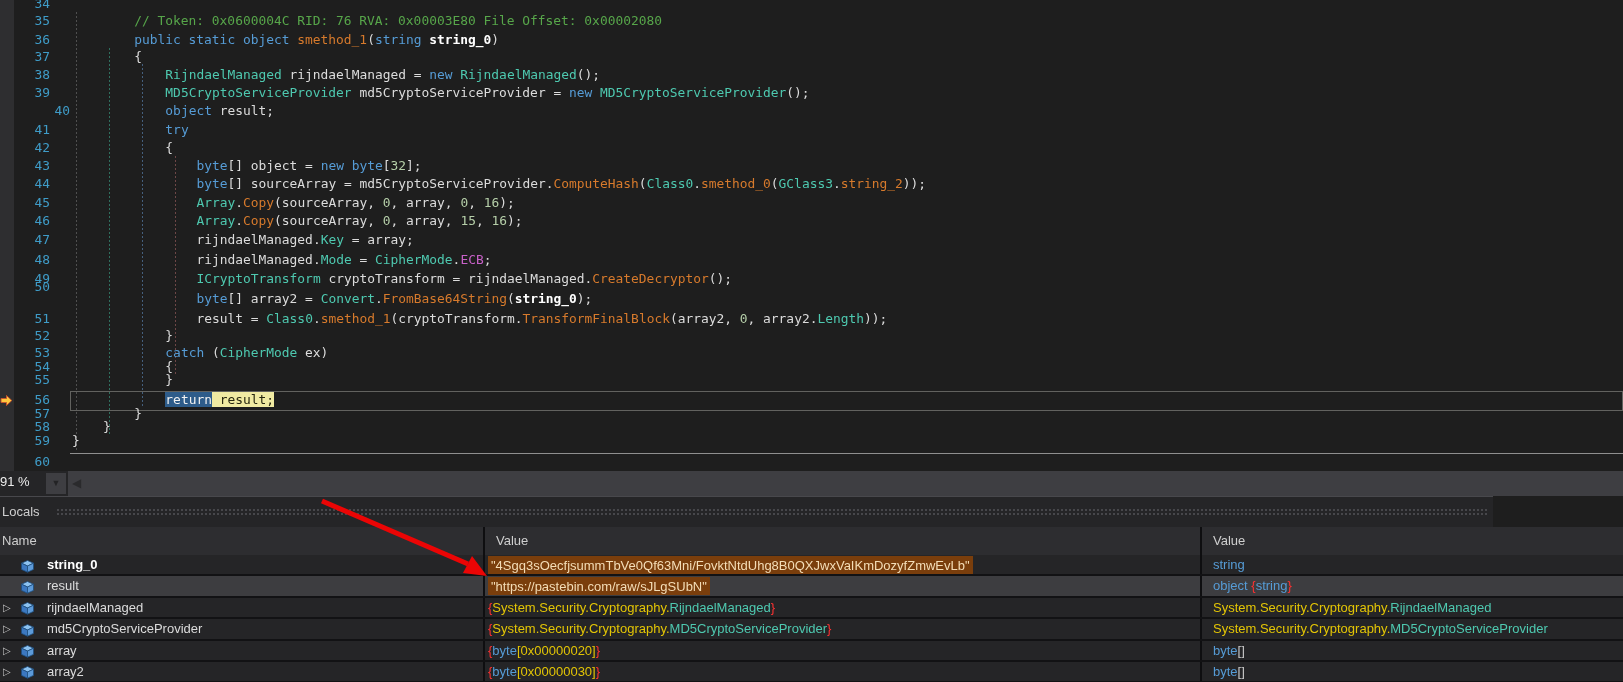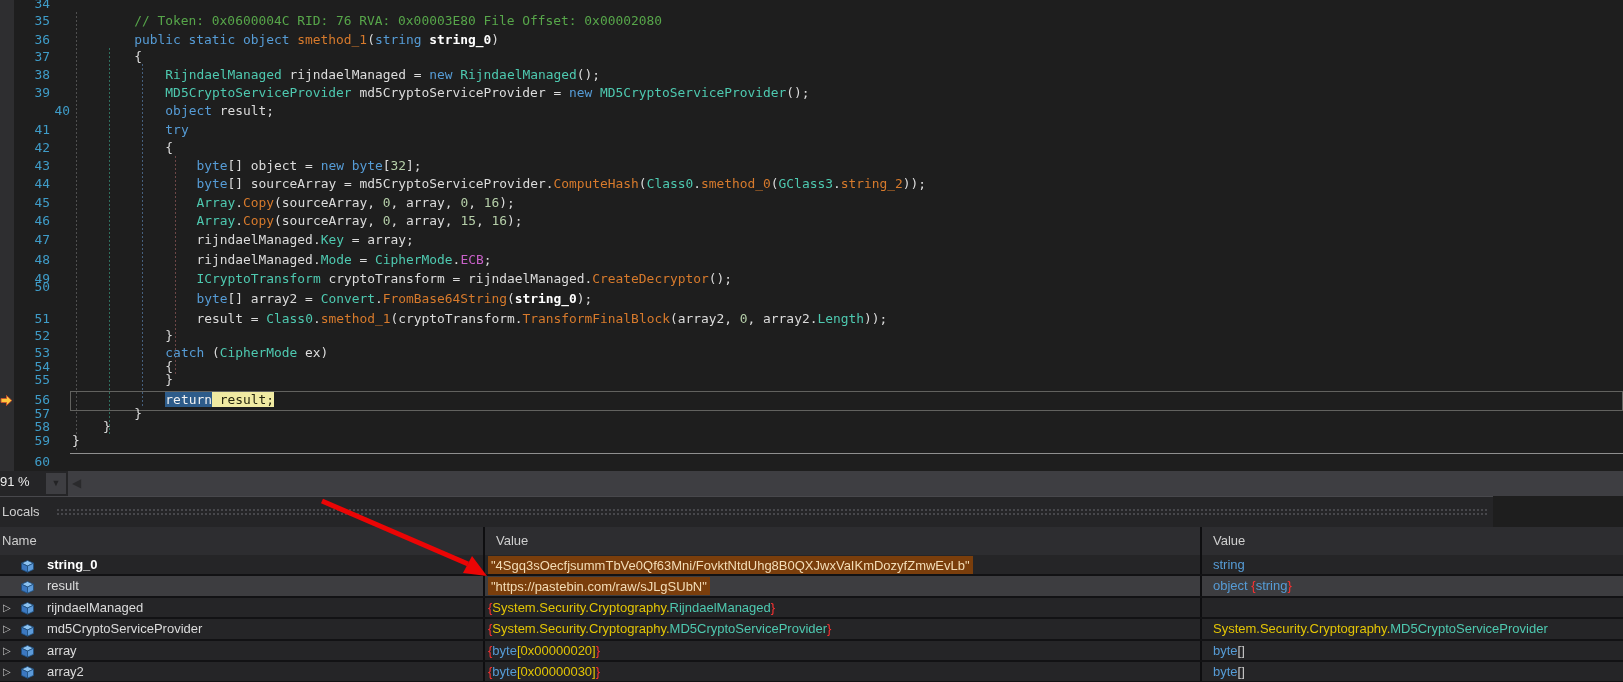--- a/index.html
+++ b/index.html
@@ -180,20 +180,21 @@
           <div class="cell c-name">
             <div class="expander">▷</div>
             <span class="fld-icon"><svg width="15" height="13" viewBox="0 0 15 13">
                 <polygon points="7.5,0.5 13.5,3.2 7.5,6 1.5,3.2" fill="#8CC2F0" stroke="#1E4E7E" stroke-width="0.8"></polygon>
                 <polygon points="1.5,3.2 7.5,6 7.5,12.2 1.5,9.4" fill="#3C78C0" stroke="#1E4E7E" stroke-width="0.8"></polygon>
                 <polygon points="13.5,3.2 13.5,9.4 7.5,12.2 7.5,6" fill="#5D9AD8" stroke="#1E4E7E" stroke-width="0.8"></polygon>
               </svg></span>
             <span class="lname">rijndaelManaged</span>
           </div>
           <div class="cell c-value"><span class="lv-br">{</span><span class="lv-ns">System.Security.Cryptography.</span><span class="lv-ty">RijndaelManaged</span><span class="lv-br">}</span></div>
+          <div class="cell c-type"><span class="lv-ns">System.Security.Cryptography.</span><span class="lv-ty">RijndaelManaged</span></div>
         </div>
         <div class="lrow">
           <div class="cell c-name">
             <div class="expander">▷</div>
             <span class="fld-icon"><svg width="15" height="13" viewBox="0 0 15 13">
                 <polygon points="7.5,0.5 13.5,3.2 7.5,6 1.5,3.2" fill="#8CC2F0" stroke="#1E4E7E" stroke-width="0.8"></polygon>
                 <polygon points="1.5,3.2 7.5,6 7.5,12.2 1.5,9.4" fill="#3C78C0" stroke="#1E4E7E" stroke-width="0.8"></polygon>
                 <polygon points="13.5,3.2 13.5,9.4 7.5,12.2 7.5,6" fill="#5D9AD8" stroke="#1E4E7E" stroke-width="0.8"></polygon>
               </svg></span>
             <span class="lname">md5CryptoServiceProvider</span>

